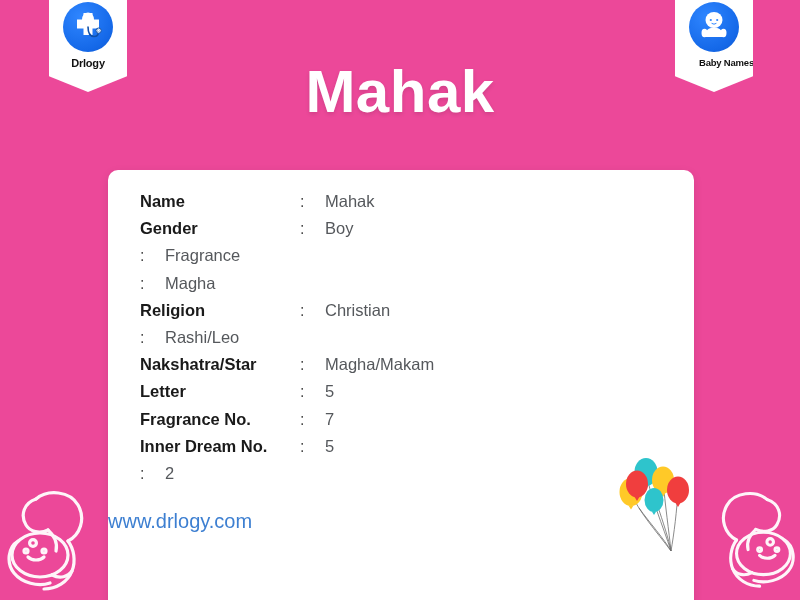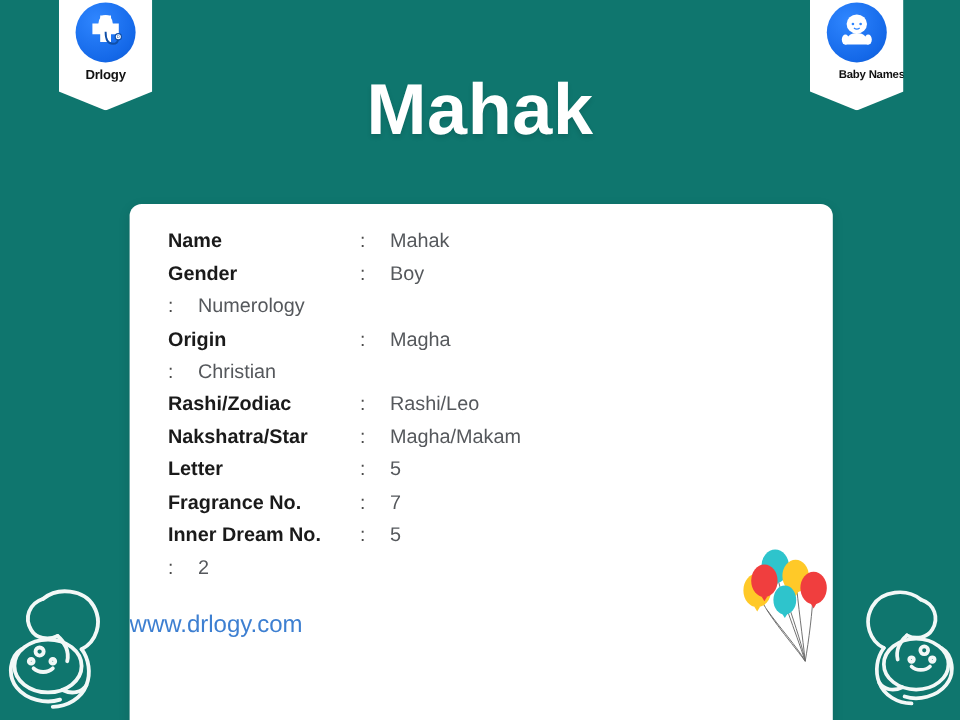--- a/index.html
+++ b/index.html
@@ -4,21 +4,21 @@
 <style>
   * { margin:0; padding:0; box-sizing:border-box; }
   html, body {
     width:800px; height:600px;
     font-family:"Liberation Sans", sans-serif;
     overflow:hidden;
   }
   #stage {
     position:relative;
     width:800px; height:600px;
-    background:#0f766e;
+    background:#ec4899;
   }
 
   
   .badge {
     position:absolute;
     width:78px; height:98px;
     background:#ffffff;
     -webkit-clip-path: polygon(0 0, 100% 0, 100% 84%, 50% 100%, 0 84%);
     clip-path: polygon(0 0, 100% 0, 100% 84%, 50% 100%, 0 84%);
     display:flex; flex-direction:column;
@@ -185,36 +185,35 @@
       </div>
 
       <div class="row">
         <div class="cell-label">Gender</div>
         <div class="cell-colon">:</div>
         <div class="cell-value">Boy</div>
       </div>
 
       <div class="row">
         <div class="cell-colon">:</div>
-        <div class="cell-value">Numerology</div>
-      </div>
-
-      <div class="row">
-        <div class="cell-label">Origin</div>
+        <div class="cell-value">Fragrance</div>
+      </div>
+
+      <div class="row">
         <div class="cell-colon">:</div>
         <div class="cell-value">Magha</div>
       </div>
 
       <div class="row">
+        <div class="cell-label">Religion</div>
         <div class="cell-colon">:</div>
         <div class="cell-value">Christian</div>
       </div>
 
       <div class="row">
-        <div class="cell-label">Rashi/Zodiac</div>
         <div class="cell-colon">:</div>
         <div class="cell-value">Rashi/Leo</div>
       </div>
 
       <div class="row">
         <div class="cell-label">Nakshatra/Star</div>
         <div class="cell-colon">:</div>
         <div class="cell-value">Magha/Makam</div>
       </div>
 

